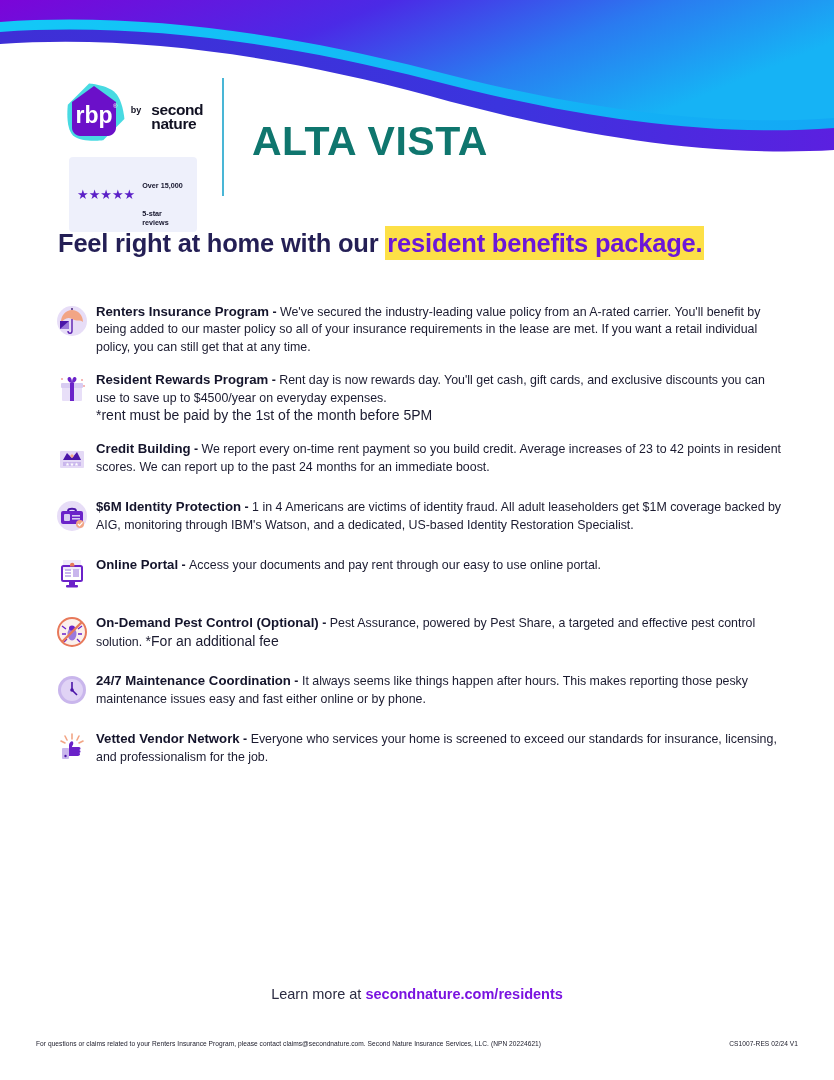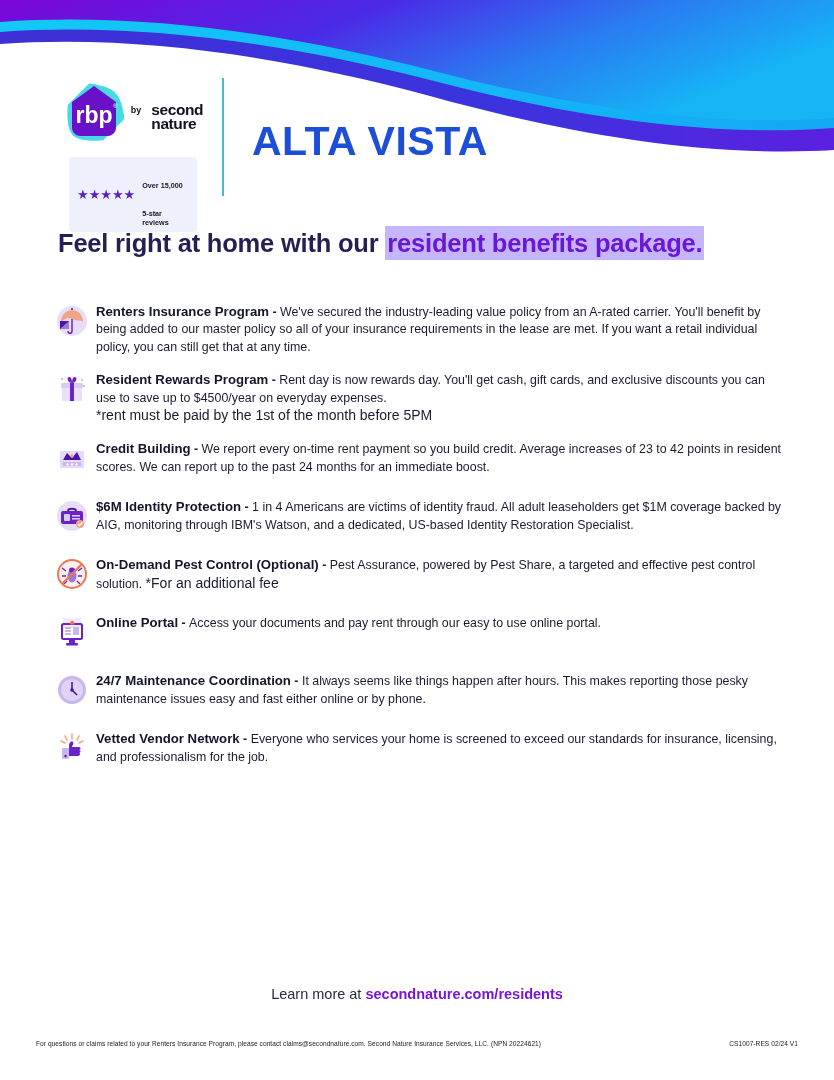--- a/index.html
+++ b/index.html
@@ -105,39 +105,39 @@
     margin-left: 14px;
     margin-top: -4px;
     margin-bottom: 4px;
   }
   .property-title {
     margin-left: 28px;
     margin-top: 38px;
     font-size: 41px;
     font-weight: 800;
     letter-spacing: 0.5px;
-    color: #1d4ed8;
+    color: #0f766e;
     line-height: 42px;
   }
 
   
   .headline {
     position: absolute;
     top: 229px;
     left: 58px;
     font-size: 25.5px;
     font-weight: 600;
     color: #241f55;
     letter-spacing: -0.2px;
     white-space: nowrap;
   }
   .headline .hl-accent {
     font-weight: 800;
     color: #6b17d8;
-    background: #c4b5fd;
+    background: #fde047;
     padding: 3px 2px;
     text-align: center;
   }
 
   
   .benefits {
     position: absolute;
     top: 274px;
     left: 48px;
     width: 740px;
@@ -344,55 +344,55 @@
       </svg>
     </div>
     <div class="btext">
       <span class="btitle">$6M Identity Protection</span><span class="dash"> - </span><span>1 in 4 Americans are victims of identity fraud. All adult leaseholders get $1M coverage backed by AIG, monitoring through IBM's Watson, and a dedicated, US-based Identity Restoration Specialist.</span>
     </div>
   </div>
 
   <div class="benefit">
     <div class="icon-wrap">
       <svg width="34" height="34" viewBox="0 0 34 34" xmlns="http://www.w3.org/2000/svg">
-        <circle cx="17" cy="17" r="14" fill="#FBF0EC"></circle>
-        <circle cx="17" cy="17" r="14" fill="none" stroke="#E8795A" stroke-width="2"></circle>
-        <ellipse cx="17" cy="19" rx="4.5" ry="6.5" fill="#9B79DD"></ellipse>
-        <ellipse cx="17" cy="13" rx="3" ry="2.6" fill="#6B22C9"></ellipse>
-        <path d="M11,14 L7,11 M23,14 L27,11 M11,19 L7,19 M23,19 L27,19 M12,24 L9,27 M22,24 L25,27" stroke="#6B22C9" stroke-width="1.3"></path>
-        <line x1="7" y1="27" x2="27" y2="7" stroke="#E8795A" stroke-width="2.4"></line>
-      </svg>
-    </div>
-    <div class="btext">
-      <span class="btitle">On-Demand Pest Control (Optional)</span><span class="dash"> - </span><span>Pest Assurance, powered by Pest Share, a targeted and effective pest control solution. </span><span class="note">*For an additional fee</span>
-    </div>
-  </div>
-
-  <div class="benefit">
-    <div class="icon-wrap">
-      <svg width="34" height="34" viewBox="0 0 34 34" xmlns="http://www.w3.org/2000/svg">
         <rect x="8" y="3" width="18" height="10" fill="#F0EAFA"></rect>
         <rect x="7" y="9" width="20" height="15" rx="1.5" fill="none" stroke="#6B22C9" stroke-width="2"></rect>
         <rect x="10" y="12" width="6" height="2" fill="#C9B6EC"></rect>
         <rect x="10" y="15" width="6" height="2" fill="#C9B6EC"></rect>
         <rect x="10" y="18" width="6" height="2" fill="#C9B6EC"></rect>
         <rect x="18" y="12" width="6" height="8" fill="#C9B6EC"></rect>
         <path d="M15,8 a2.2,2.2 0 1,1 4.4,0 v1.5 h-4.4 Z" fill="#E8795A"></path>
         <rect x="14" y="24" width="6" height="4" fill="#6B22C9"></rect>
         <rect x="11" y="28" width="12" height="2.4" rx="1" fill="#6B22C9"></rect>
       </svg>
     </div>
     <div class="btext">
       <span class="btitle">Online Portal</span><span class="dash"> - </span><span>Access your documents and pay rent through our easy to use online portal.</span>
     </div>
   </div>
 
   <div class="benefit">
     <div class="icon-wrap">
       <svg width="34" height="34" viewBox="0 0 34 34" xmlns="http://www.w3.org/2000/svg">
+        <circle cx="17" cy="17" r="14" fill="#FBF0EC"></circle>
+        <circle cx="17" cy="17" r="14" fill="none" stroke="#E8795A" stroke-width="2"></circle>
+        <ellipse cx="17" cy="19" rx="4.5" ry="6.5" fill="#9B79DD"></ellipse>
+        <ellipse cx="17" cy="13" rx="3" ry="2.6" fill="#6B22C9"></ellipse>
+        <path d="M11,14 L7,11 M23,14 L27,11 M11,19 L7,19 M23,19 L27,19 M12,24 L9,27 M22,24 L25,27" stroke="#6B22C9" stroke-width="1.3"></path>
+        <line x1="7" y1="27" x2="27" y2="7" stroke="#E8795A" stroke-width="2.4"></line>
+      </svg>
+    </div>
+    <div class="btext">
+      <span class="btitle">On-Demand Pest Control (Optional)</span><span class="dash"> - </span><span>Pest Assurance, powered by Pest Share, a targeted and effective pest control solution. </span><span class="note">*For an additional fee</span>
+    </div>
+  </div>
+
+  <div class="benefit">
+    <div class="icon-wrap">
+      <svg width="34" height="34" viewBox="0 0 34 34" xmlns="http://www.w3.org/2000/svg">
         <circle cx="17" cy="17" r="14" fill="#C9B6EC"></circle>
         <circle cx="17" cy="17" r="11" fill="#E0D3F5"></circle>
         <line x1="17" y1="17" x2="17" y2="9" stroke="#4B16A8" stroke-width="1.6"></line>
         <line x1="17" y1="17" x2="22" y2="22" stroke="#4B16A8" stroke-width="1.6"></line>
         <circle cx="17" cy="17" r="1.8" fill="#4B16A8"></circle>
       </svg>
     </div>
     <div class="btext">
       <span class="btitle"> 24/7 Maintenance Coordination</span><span class="dash"> - </span><span>It always seems like things happen after hours. This makes reporting those pesky maintenance issues easy and fast either online or by phone.</span>
     </div>

